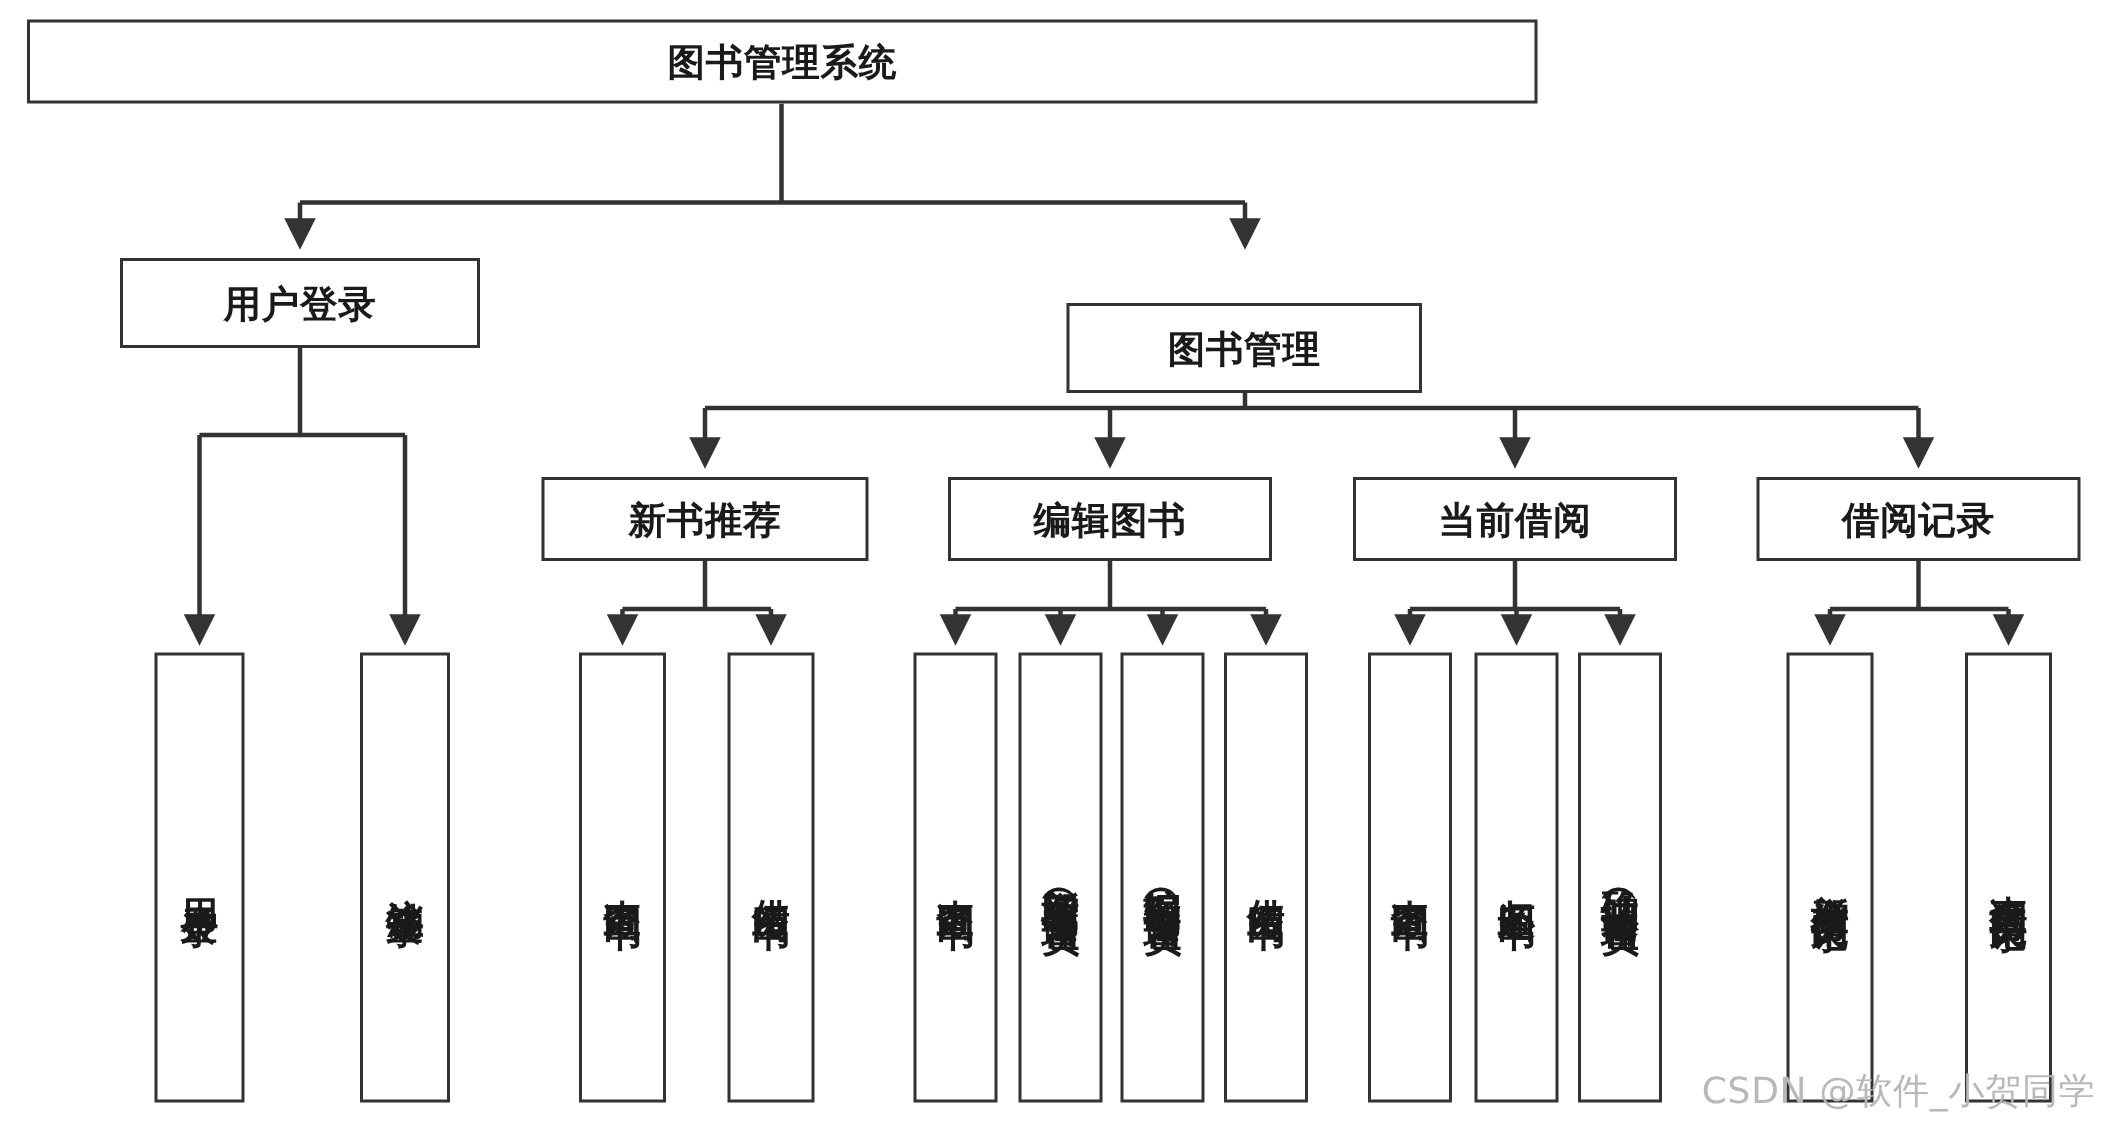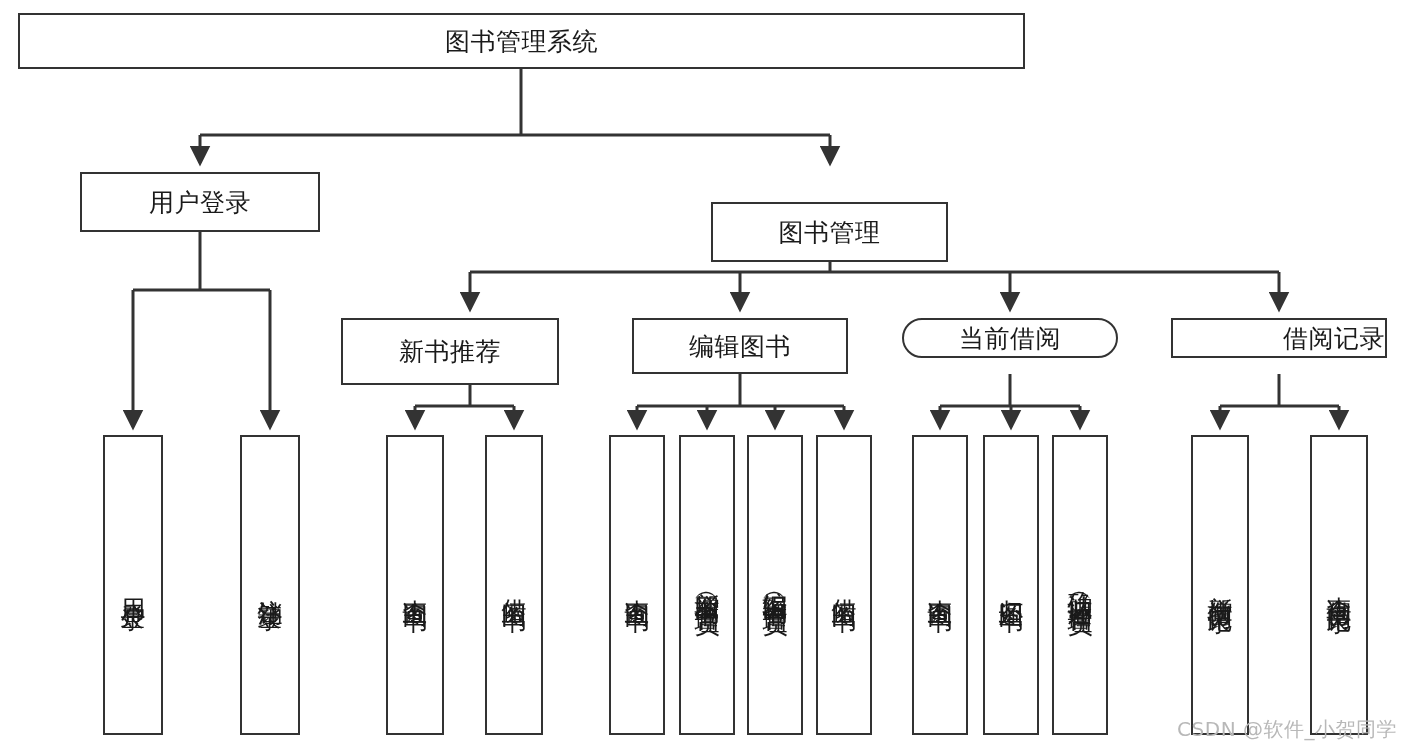--- a/index.html
+++ b/index.html
@@ -26,20 +26,21 @@
   }
   .node {
     position: absolute;
     box-sizing: border-box;
     border: 2.4px solid #333333;
     background: #ffffff;
     display: flex;
     align-items: center;
     justify-content: center;
     color: #1a1a1a;
+    font-weight: bold;
   }
   .node.horiz {
     font-size: 25px;
     letter-spacing: 0.5px;
   }
   .node.vert {
     writing-mode: vertical-rl;
     text-orientation: upright;
     font-size: 25px;
     letter-spacing: 3px;
@@ -52,21 +53,21 @@
     text-orientation: upright;
     white-space: nowrap;
   }
   .node .htext {
     white-space: nowrap;
   }
   #watermark {
     position: absolute;
     right: 8px;
     bottom: 4px;
-    font-size: 20px;
+    font-size: 24px;
     color: #b8b8b8;
     white-space: nowrap;
     letter-spacing: 0.5px;
   }
 </style>
 </head>
 <body>
 
 <div id="canvas">
 
@@ -124,30 +125,30 @@
     <span class="htext">图书管理系统</span>
   </div>
 
   <div class="node horiz" id="node-l2-0" style="left: 80px; top: 172px; width: 240px; height: 60px;">
     <span class="htext">用户登录</span>
   </div>
   <div class="node horiz" id="node-l2-1" style="left: 711px; top: 172px; width: 237px; height: 60px; margin-top: 30px;">
     <span class="htext">图书管理</span>
   </div>
 
-  <div class="node horiz" id="node-l3-0" style="left: 341px; top: 318px; width: 218px; height: 67px;">
+  <div class="node horiz" id="node-l3-0" style="left: 361px; top: 318px; width: 218px; height: 56px;">
     <span class="htext">新书推荐</span>
   </div>
   <div class="node horiz" id="node-l3-1" style="left: 632px; top: 318px; width: 216px; height: 56px;">
     <span class="htext">编辑图书</span>
   </div>
-  <div class="node horiz" id="node-l3-2" style="left: 902px; top: 318px; width: 216px; height: 40px; border-radius: 21px;">
+  <div class="node horiz" id="node-l3-2" style="left: 902px; top: 318px; width: 216px; height: 56px;">
     <span class="htext">当前借阅</span>
   </div>
-  <div class="node horiz" id="node-l3-3" style="left: 1171px; top: 318px; width: 216px; height: 40px; justify-content: flex-end;">
+  <div class="node horiz" id="node-l3-3" style="left: 1171px; top: 318px; width: 216px; height: 56px;">
     <span class="htext">借阅记录</span>
   </div>
 
   <div class="node vert" id="node-leaf-0" style="left: 103px; top: 435px; width: 60px; height: 300px;">
     <span class="vtext">用户登录</span>
   </div>
   <div class="node vert" id="node-leaf-1" style="left: 240px; top: 435px; width: 60px; height: 300px;">
     <span class="vtext">注销登录</span>
   </div>
   <div class="node vert" id="node-leaf-2" style="left: 386px; top: 435px; width: 58px; height: 300px;">

